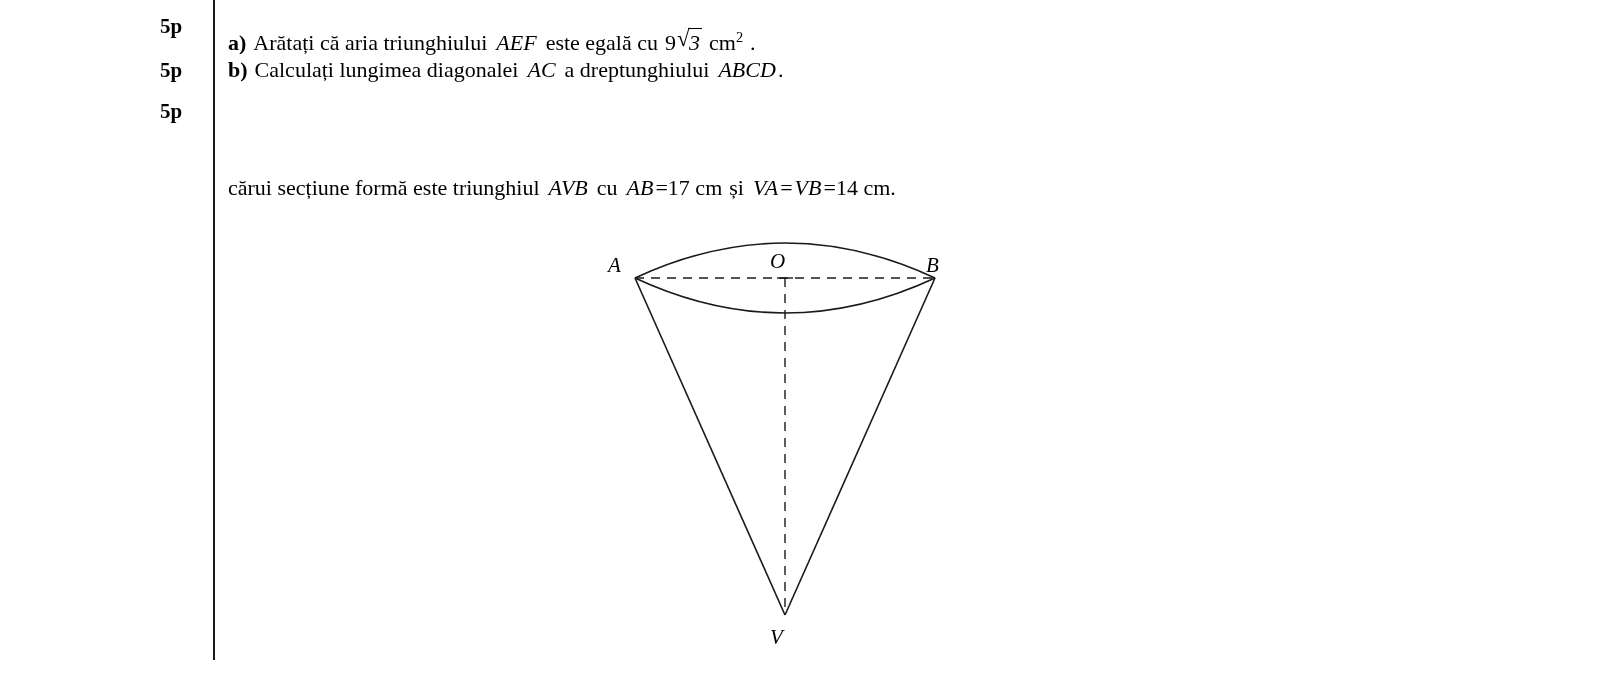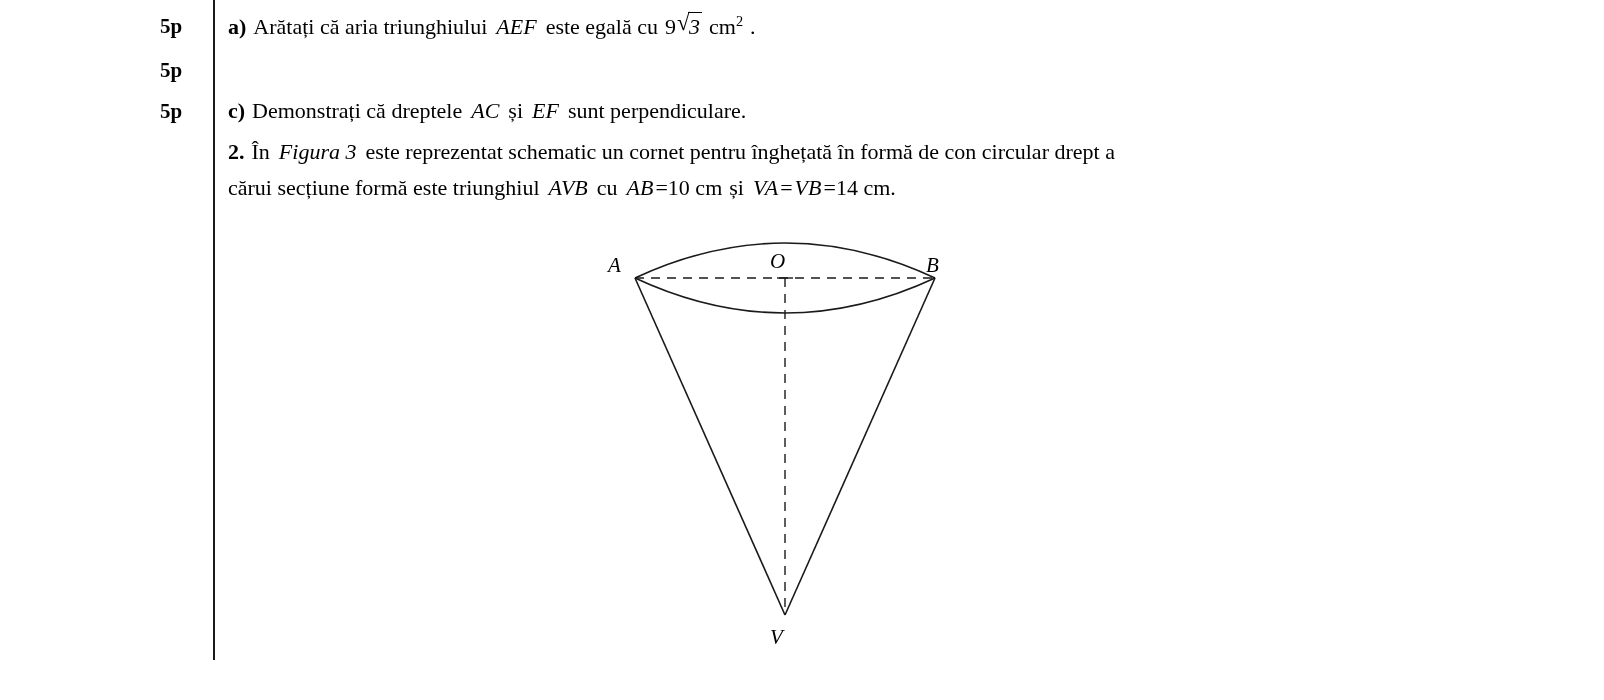--- a/index.html
+++ b/index.html
@@ -42,21 +42,21 @@
   .p-b { top: 58px; }
   .p-c { top: 99px; }
 
   .line {
     position: absolute;
     left: 228px;
     font-size: 22px;
     line-height: 1.25;
     white-space: nowrap;
   }
-  .l-a { top: 12px; }
+  .l-a { top: 28px; }
   .l-b { top: 56px; }
   .l-c { top: 97px; }
   .l-2 { top: 138px; }
   .l-2b { top: 174px; }
 
   b.lbl { font-weight: bold; }
   i.math {
     font-family: "Liberation Serif", serif;
     font-style: italic;
     padding: 0 2px;
@@ -117,31 +117,28 @@
   <div class="vrule"></div>
 
   <div class="points p-a">5p</div>
   <div class="points p-b">5p</div>
   <div class="points p-c">5p</div>
 
   <div class="line l-a">
     <b class="lbl">a)</b><span class="sp"></span><span>Arătați că aria triunghiului</span><span class="sp"></span><i class="math">AEF</i><span class="sp"></span><span>este egală cu</span><span class="sp"></span><span>9</span><span class="sqrt"><span class="sign">√</span><span class="radicand">3</span></span><span class="sp"></span><span>cm</span><sup class="exp">2</sup><span class="sp"></span><span>.</span>
   </div>
 
-
-  <div class="line l-c">
-    <b class="lbl">c)</b><span class="sp"></span><span>Demonstrați că dreptele</span><span class="sp"></span><i class="math">AC</i><span class="sp"></span><span>și</span><span class="sp"></span><i class="math">EF</i><span class="sp"></span><span>sunt perpendiculare.</span>
+  <div class="line l-b">
+    <b class="lbl">b)</b><span class="sp"></span><span>Calculați lungimea diagonalei</span><span class="sp"></span><i class="math">AC</i><span class="sp"></span><span>a dreptunghiului</span><span class="sp"></span><i class="math">ABCD</i><span>.</span>
   </div>
 
-  <div class="line l-2">
-    <b class="lbl">2.</b><span class="sp"></span><span>În</span><span class="sp"></span><i class="math">Figura 3</i><span class="sp"></span><span>este reprezentat schematic un cornet pentru înghețată în formă de con circular drept a</span>
-  </div>
+
 
   <div class="line l-2b">
-    <span>cărui secțiune formă este triunghiul</span><span class="sp"></span><i class="math">AVB</i><span class="sp"></span><span>cu</span><span class="sp"></span><i class="math">AB</i><span>=10 cm</span><span class="sp"></span><span>și</span><span class="sp"></span><i class="math">VA</i><span>=</span><i class="math">VB</i><span>=14 cm</span><span>.</span>
+    <span>cărui secțiune formă este triunghiul</span><span class="sp"></span><i class="math">AVB</i><span class="sp"></span><span>cu</span><span class="sp"></span><i class="math">AB</i><span>=17 cm</span><span class="sp"></span><span>și</span><span class="sp"></span><i class="math">VA</i><span>=</span><i class="math">VB</i><span>=14 cm</span><span>.</span>
   </div>
 
   <div class="figure">
     <svg width="470" height="470" viewBox="0 0 470 470">
 
       <path d="M 80 68 Q 230 -2 380 68" fill="none" stroke="#1a1a1a" stroke-width="1.6"></path>
 
       <path d="M 80 68 Q 230 138 380 68" fill="none" stroke="#1a1a1a" stroke-width="1.6"></path>
 
       <line x1="80" y1="68" x2="380" y2="68" stroke="#1a1a1a" stroke-width="1.4" stroke-dasharray="9,7"></line>

